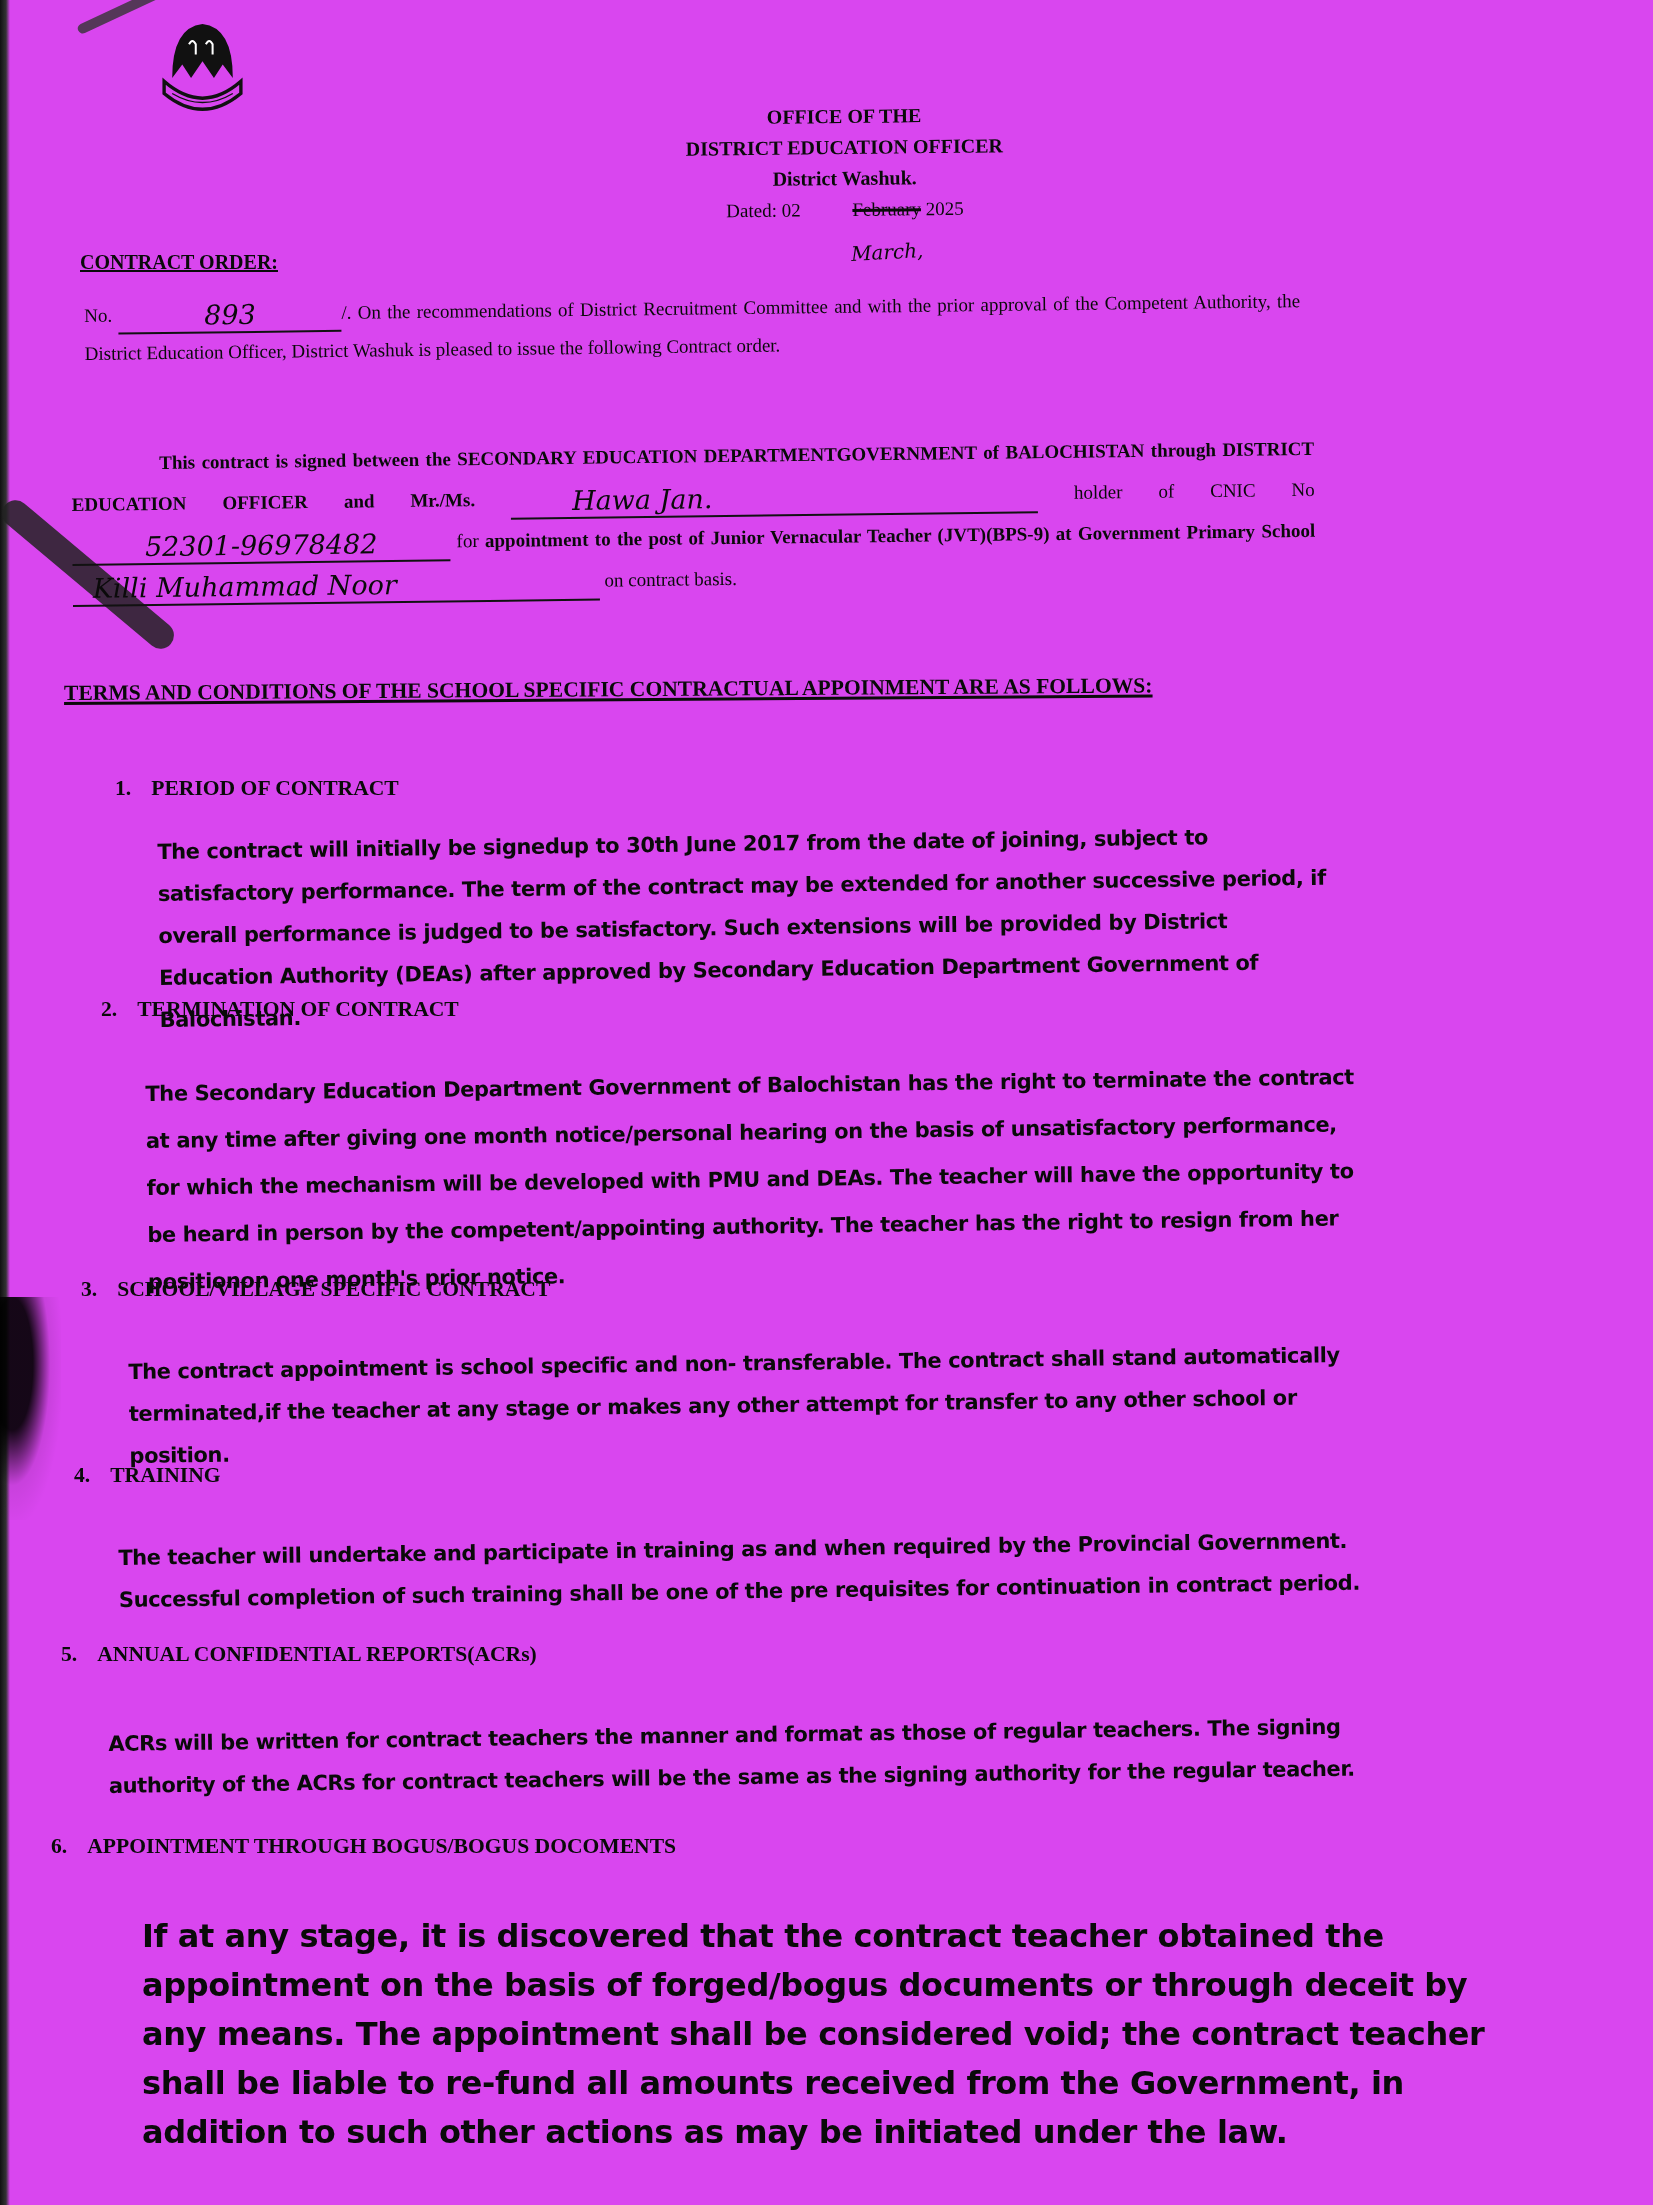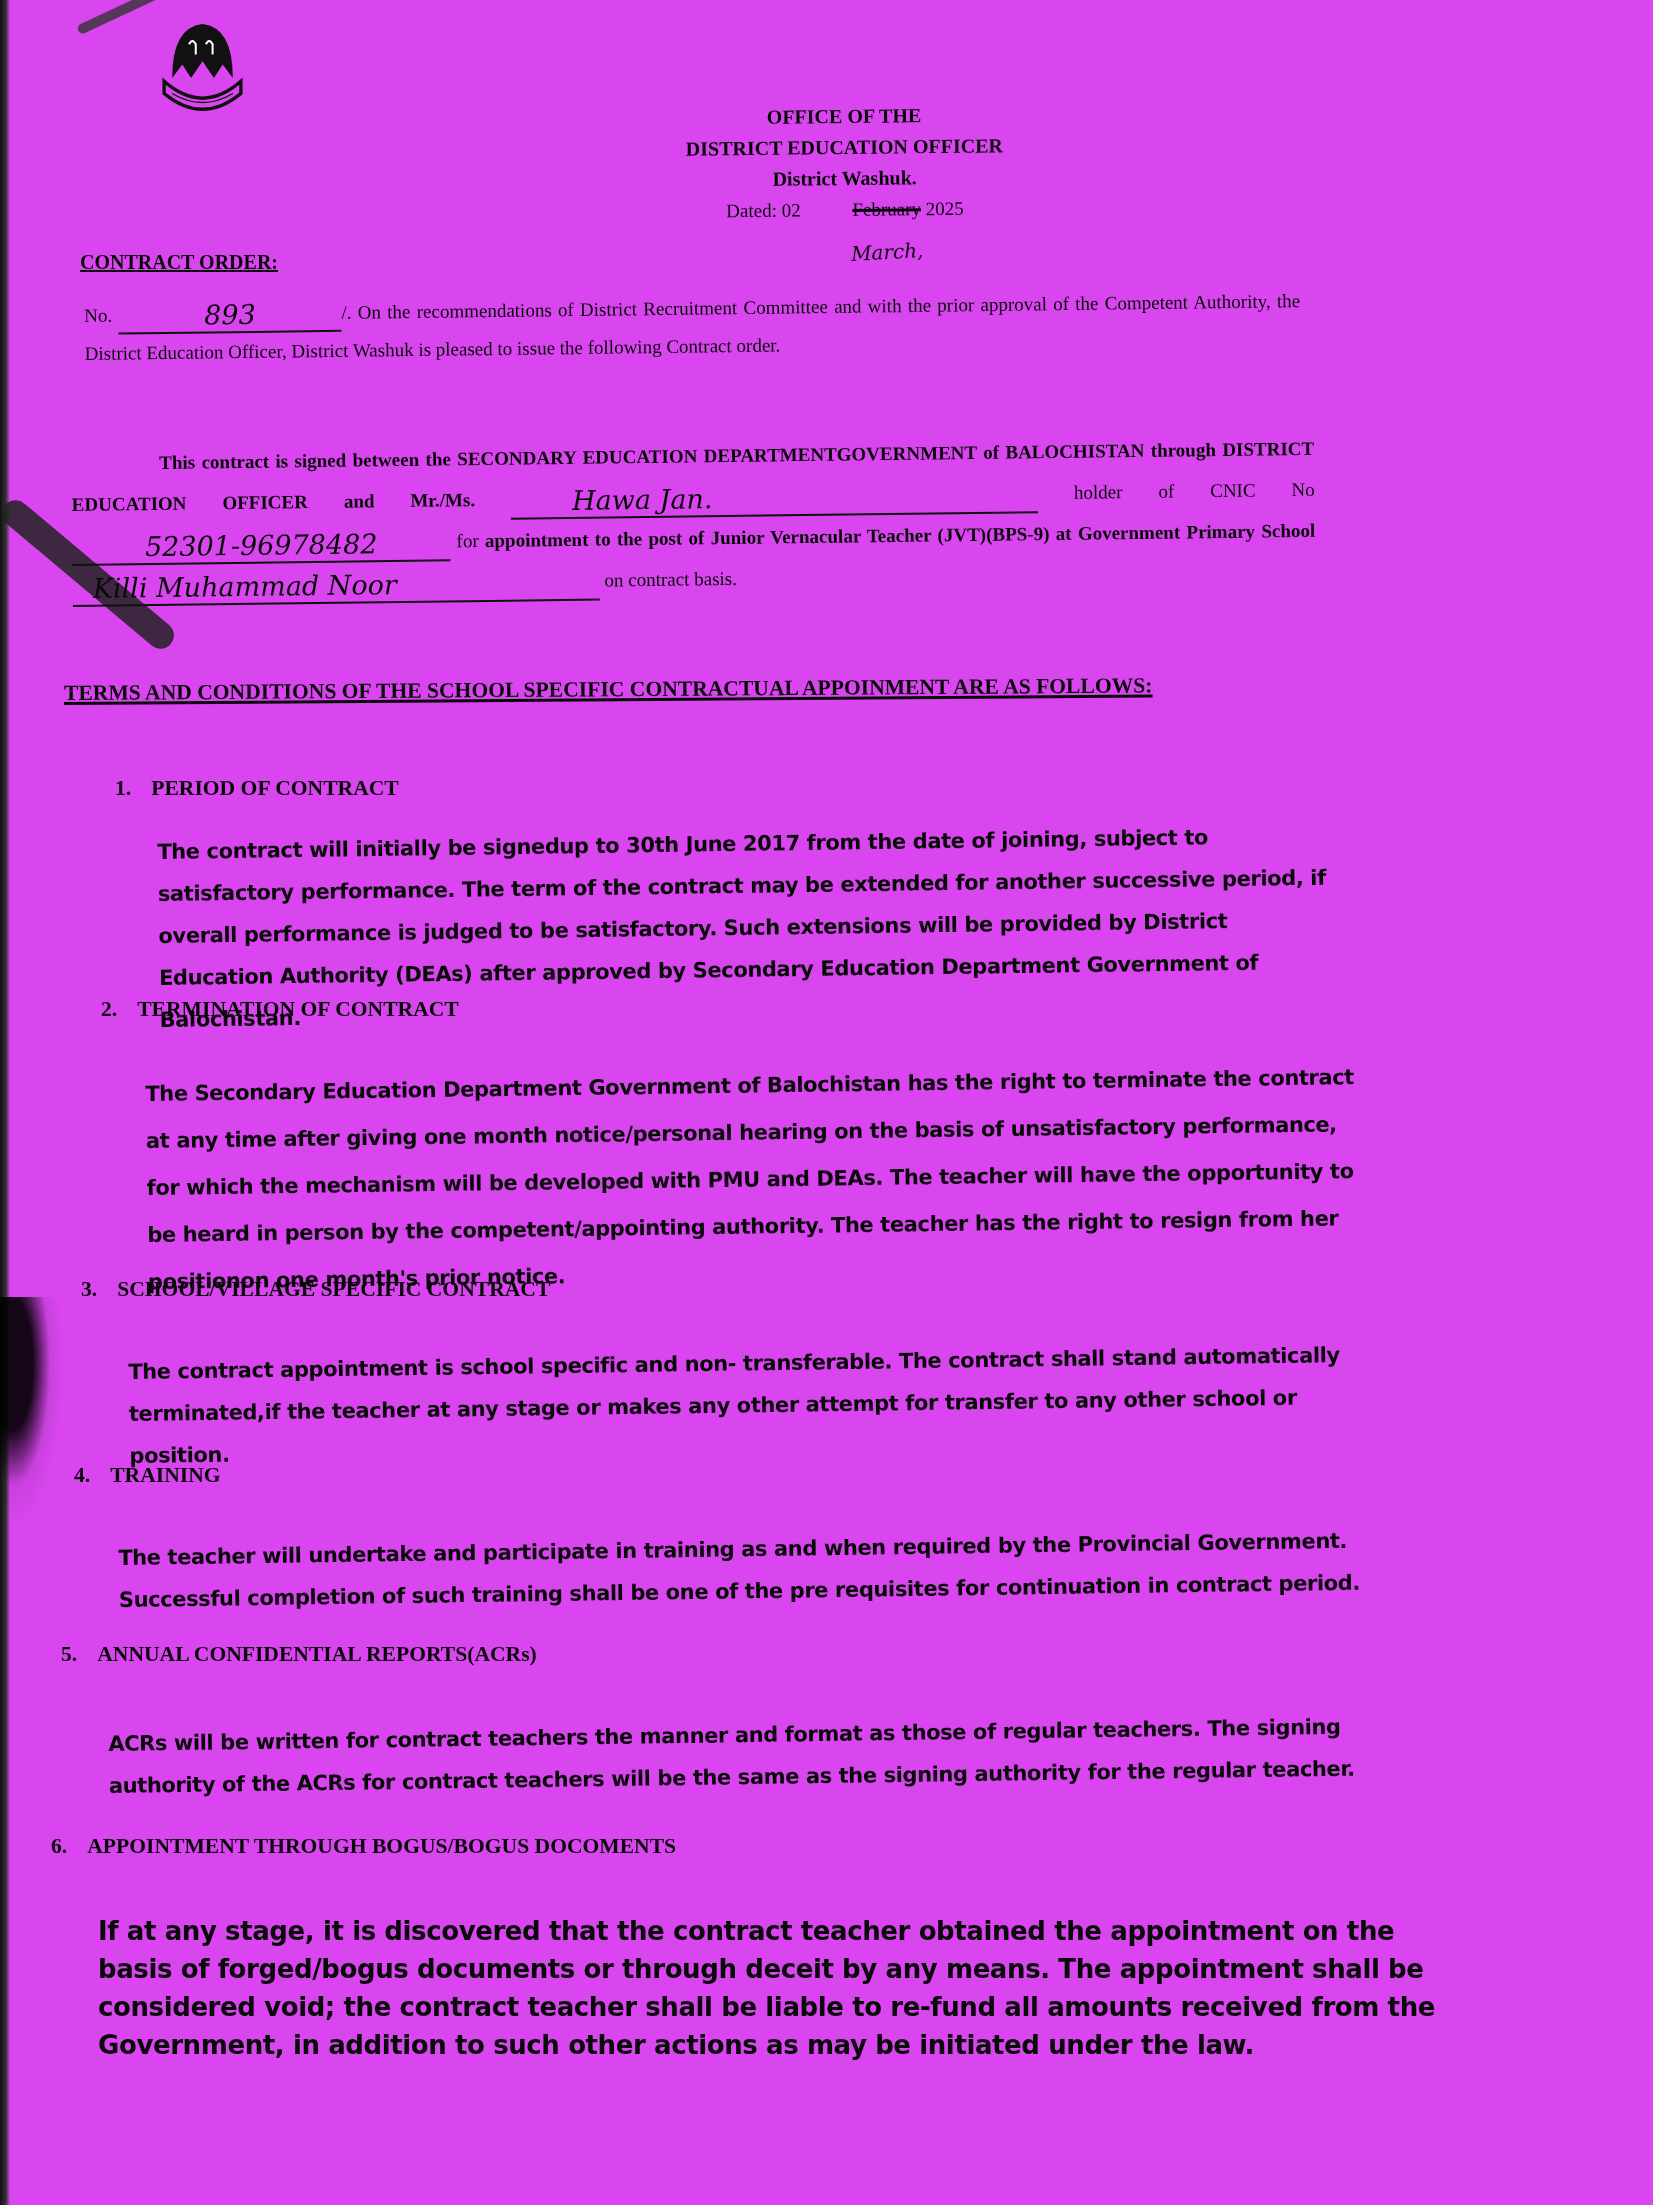--- a/index.html
+++ b/index.html
@@ -60,21 +60,21 @@
   }
 
   .sec-head {
     position: absolute; font-size: 21.6px; font-weight: bold; display: flex; gap: 20px;
   }
   .sec-head .t { text-decoration-thickness: 2.7px; text-underline-offset: 4px; }
   .sec-body {
     position: absolute; font-size: 21px; line-height: 42px; font-weight: bold;
     letter-spacing: -0.4px; transform: rotate(-0.8deg); transform-origin: left top;
   }
-  .sec-body.big { font-size: 26px; line-height: 38px; transform: none; }
+  .sec-body.big { font-size: 32px; line-height: 49px; transform: none; margin-left: 44px; }
 </style>
 </head>
 <body>
 
 <div class="page">
   <div class="left-edge"></div>
   <div class="pen-mark"></div>
   <div class="smudge2"></div>
   <div class="smudge"></div>
 

